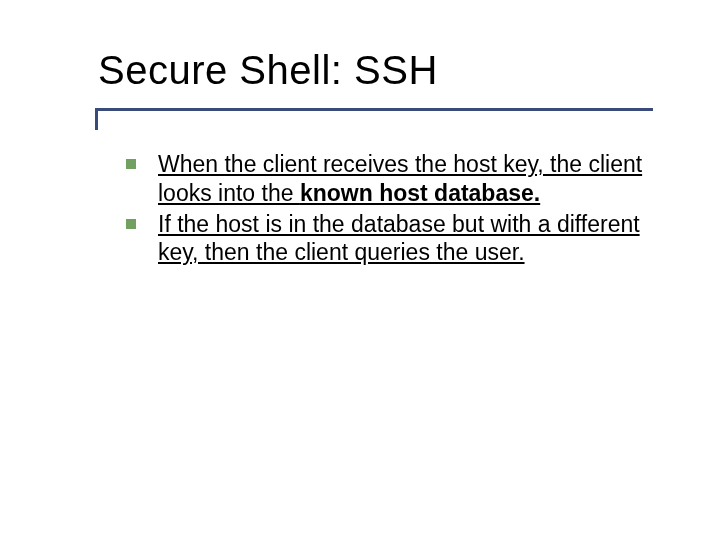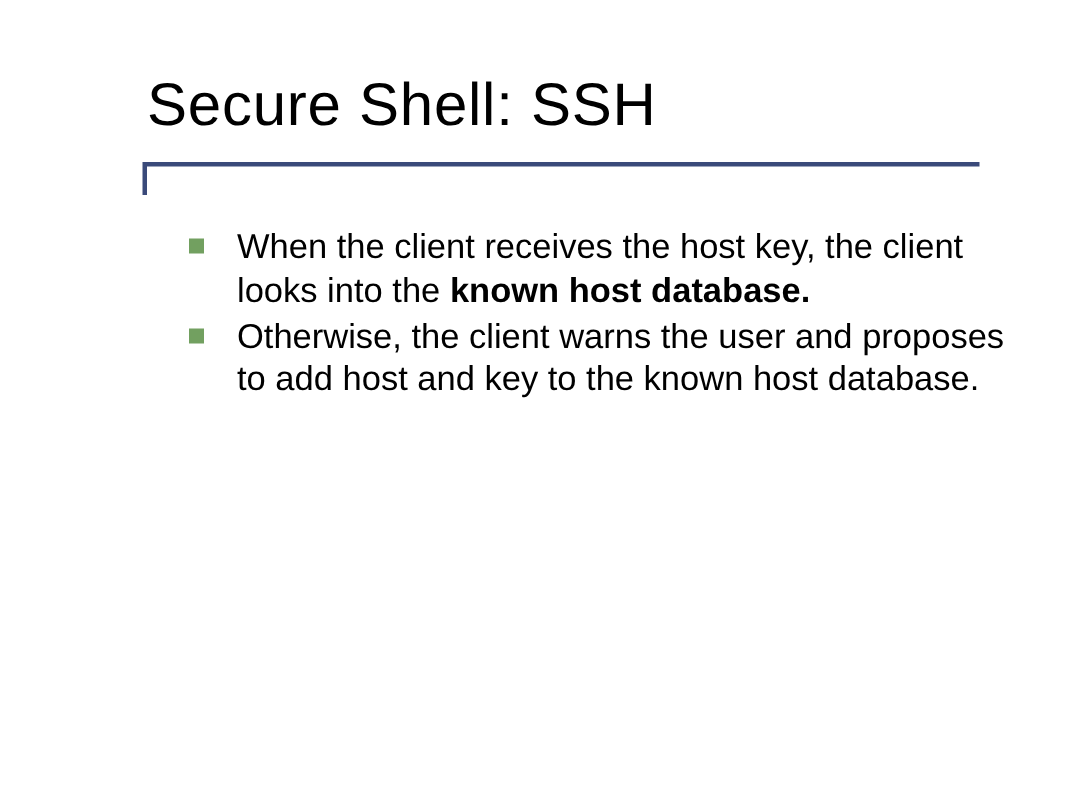--- a/index.html
+++ b/index.html
@@ -44,20 +44,21 @@
   .body {
     position: absolute;
     left: 126px;
     top: 150px;
     right: 48px;
   }
   .item {
     display: flex;
     align-items: flex-start;
     margin-bottom: 2px;
+    text-decoration: underline;
   }
   .bullet {
     width: 10px;
     height: 10px;
     background: #72a060;
     margin-top: 9px;
     margin-right: 22px;
     flex: 0 0 auto;
   }
   .text {
@@ -79,22 +80,22 @@
   <div class="body">
 
     <div class="item">
       <div class="bullet"></div>
       <div class="text">
         <span>When the client receives the host key, the client looks into the </span><span class="bold">known host database.</span><span></span>
       </div>
     </div>
 
 
-
     <div class="item">
       <div class="bullet"></div>
       <div class="text">
-        <span>Otherwise, the client warns the user and proposes to add host and key to the known host database.</span><span class="bold"></span><span></span>
+        <span>If the host is in the database but with a different key, then the client queries the user.</span><span class="bold"></span><span></span>
       </div>
     </div>
+
 
   </div>
 </div>
 
 </body></html>

